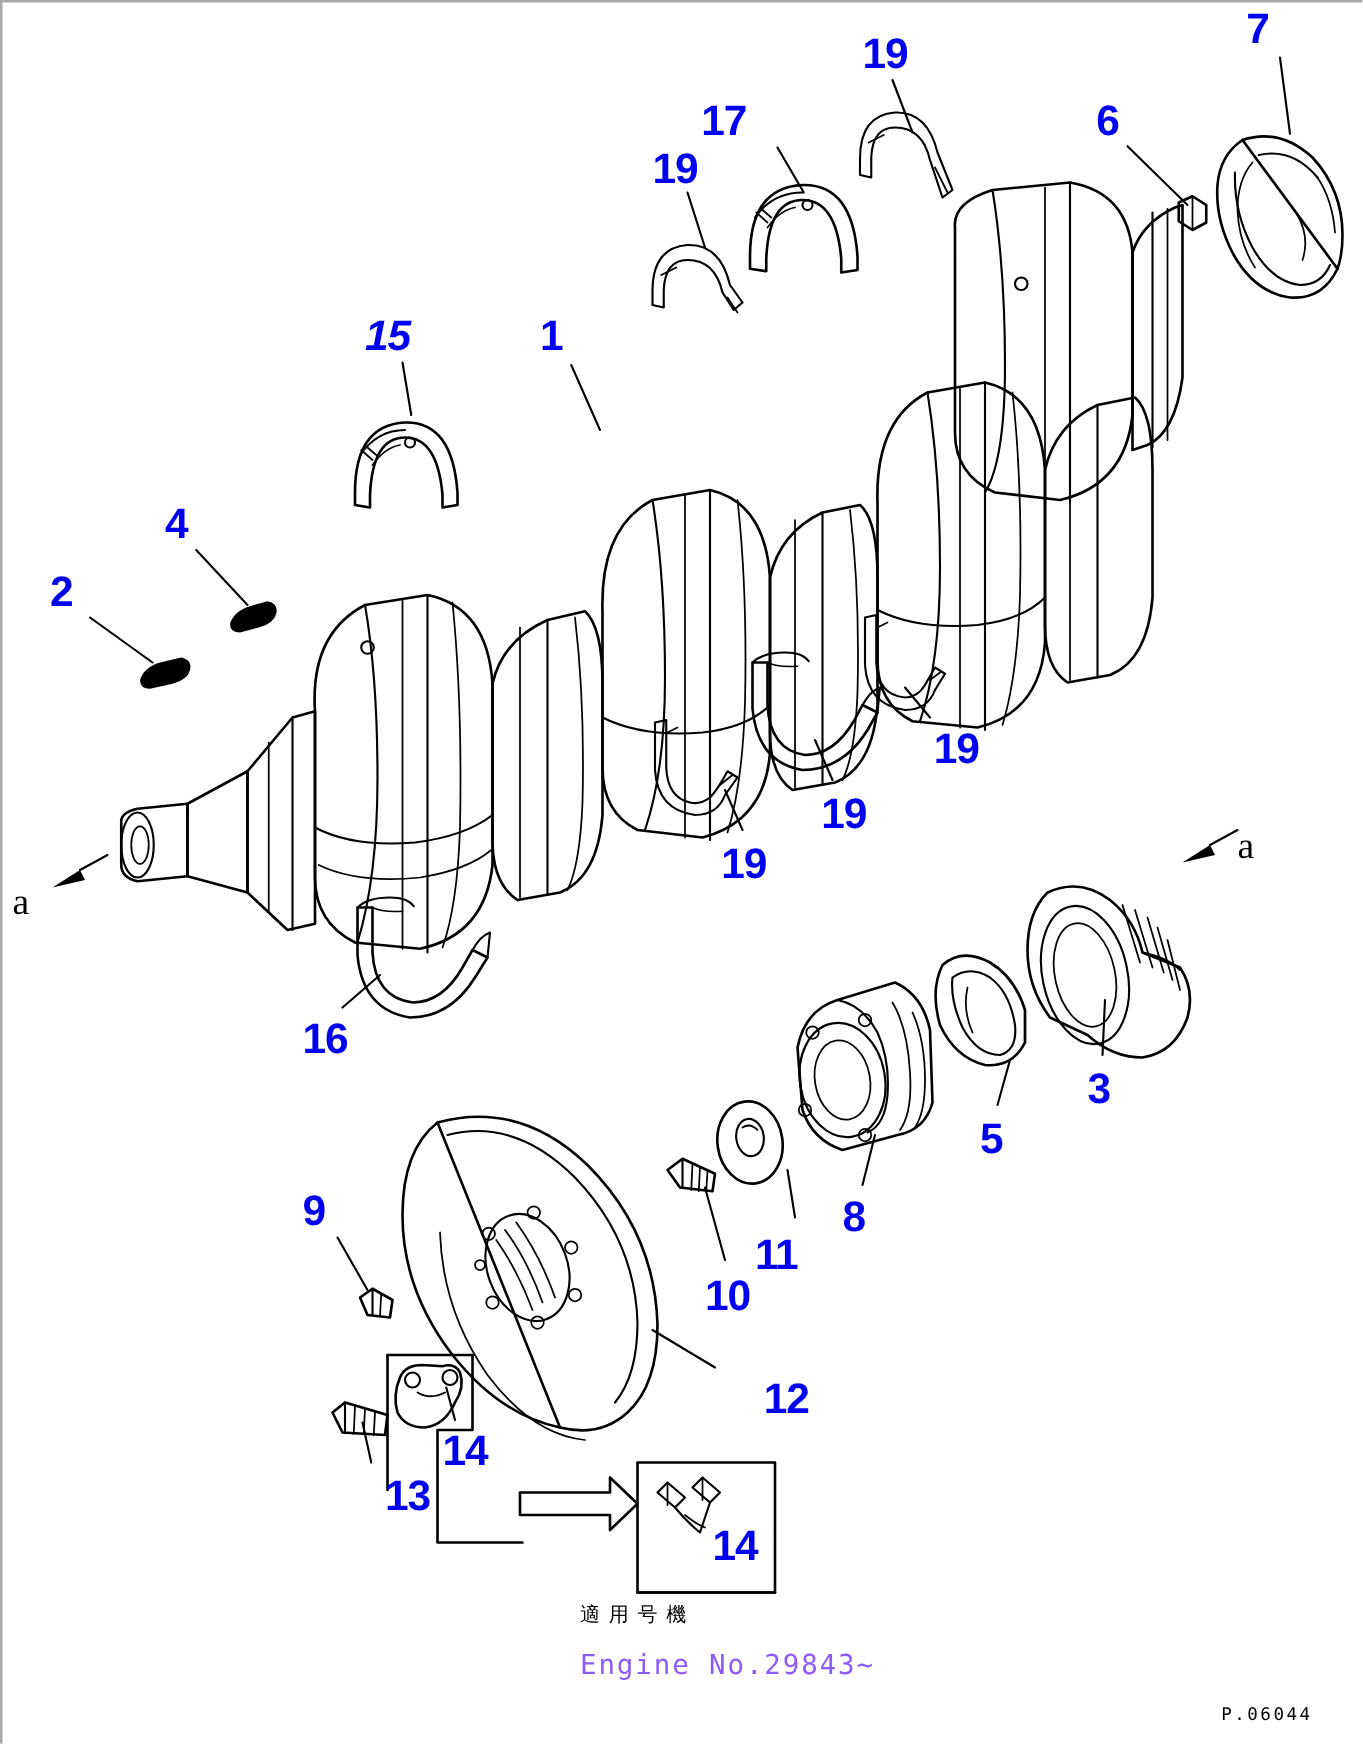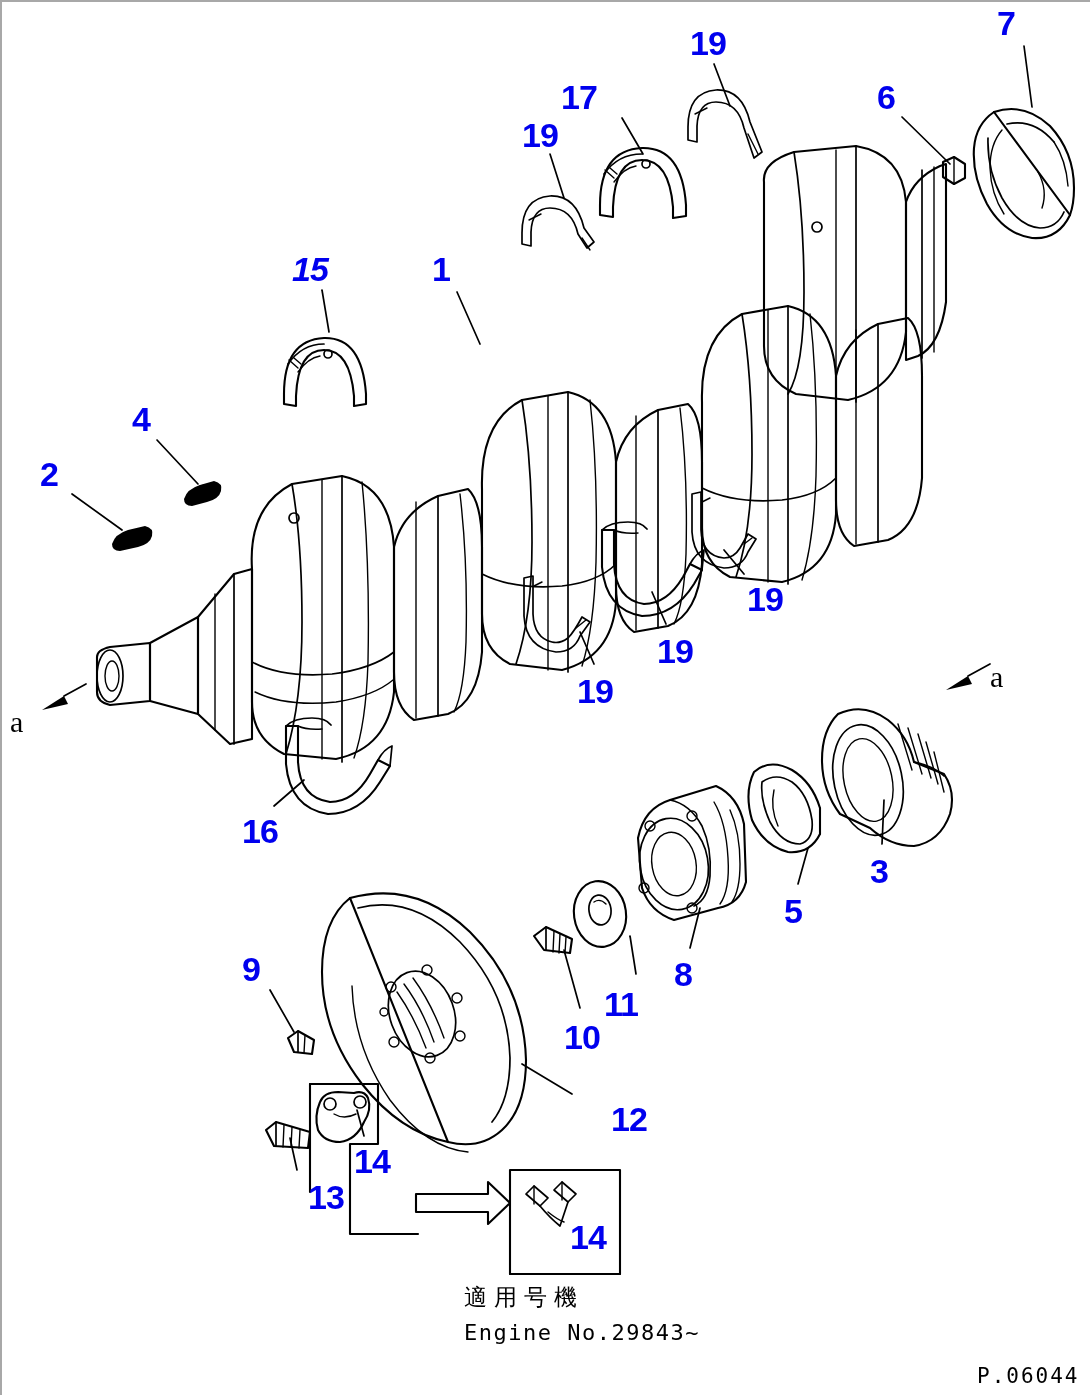--- a/index.html
+++ b/index.html
@@ -40,37 +40,37 @@
     position: absolute;
     color: #000000;
     font-size: 30px;
     font-family: "Liberation Serif", serif;
     line-height: 1;
     white-space: nowrap;
   }
   .cap-jp {
     position: absolute;
     color: #000000;
-    font-size: 23px;
+    font-size: 16px;
     letter-spacing: 7px;
     font-family: "DejaVu Sans", sans-serif;
     white-space: nowrap;
   }
   .cap-en {
     position: absolute;
-    color: #000000;
+    color: #8b5cf6;
     font-size: 22px;
     letter-spacing: 1.5px;
     font-family: "DejaVu Sans Mono", monospace;
     white-space: nowrap;
   }
   .sheet-code {
     position: absolute;
     color: #000000;
-    font-size: 21px;
+    font-size: 14px;
     letter-spacing: 2px;
     font-family: "DejaVu Sans Mono", monospace;
     white-space: nowrap;
   }
 </style>
 </head>
 <body>
 
 <div id="page">
 

